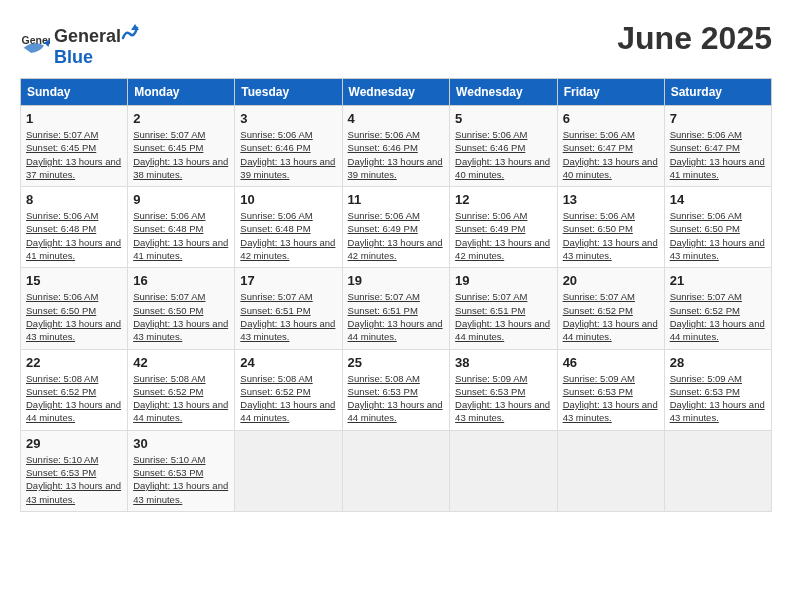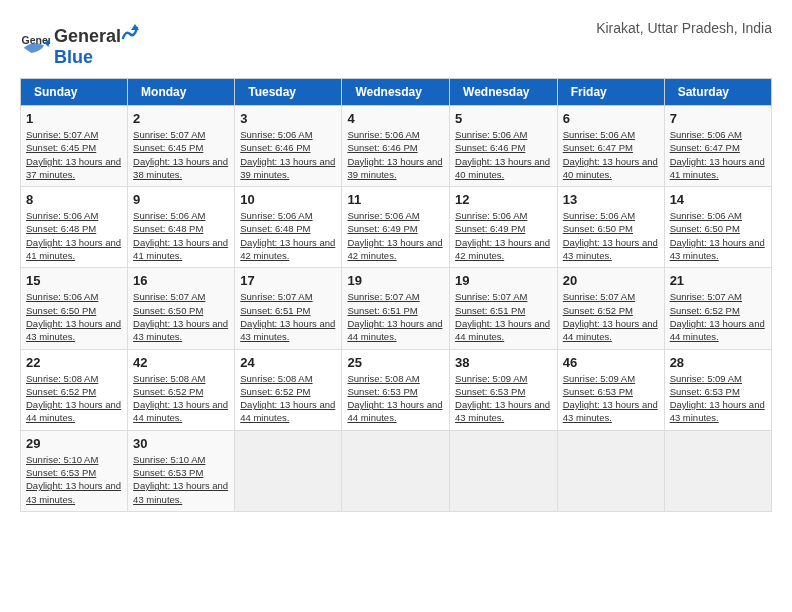--- a/index.html
+++ b/index.html
@@ -49,21 +49,21 @@
     }
     table {
       width: 100%;
       border-collapse: collapse;
       font-size: 10px;
     }
     thead tr th {
       background-color: #1565C0;
       color: #fff;
       text-align: left;
-      padding: 6px 13px;
+      padding: 6px 6px;
       font-size: 12px;
       font-weight: bold;
       border: 1px solid #ccc;
     }
     tbody tr td {
       vertical-align: top;
       padding: 5px;
       border: 1px solid #ddd;
       width: 108px;
       min-height: 70px;
@@ -106,21 +106,21 @@
           <path d="M2 18 Q5 10 9 14 Q13 18 16 8" stroke="#1a6fc4" stroke-width="2.5" fill="none" stroke-linecap="round"></path>
           <polygon points="14,4 18,10 10,10" fill="#1a6fc4"></polygon>
         </svg>
       </div>
       <div>
         <span class="logo-text-blue">Blue</span>
       </div>
     </div>
   </div>
   <div class="title-area">
-    <div class="location-title">Kirakat, Uttar Pradesh, India</div>
+    <div class="month-title">June 2025</div>
   </div>
 </div>
 
 <table>
   <thead>
     <tr id="header-row">
     <th>Sunday</th>
         <th>Monday</th>
         <th>Tuesday</th>
         <th>Wednesday</th>

